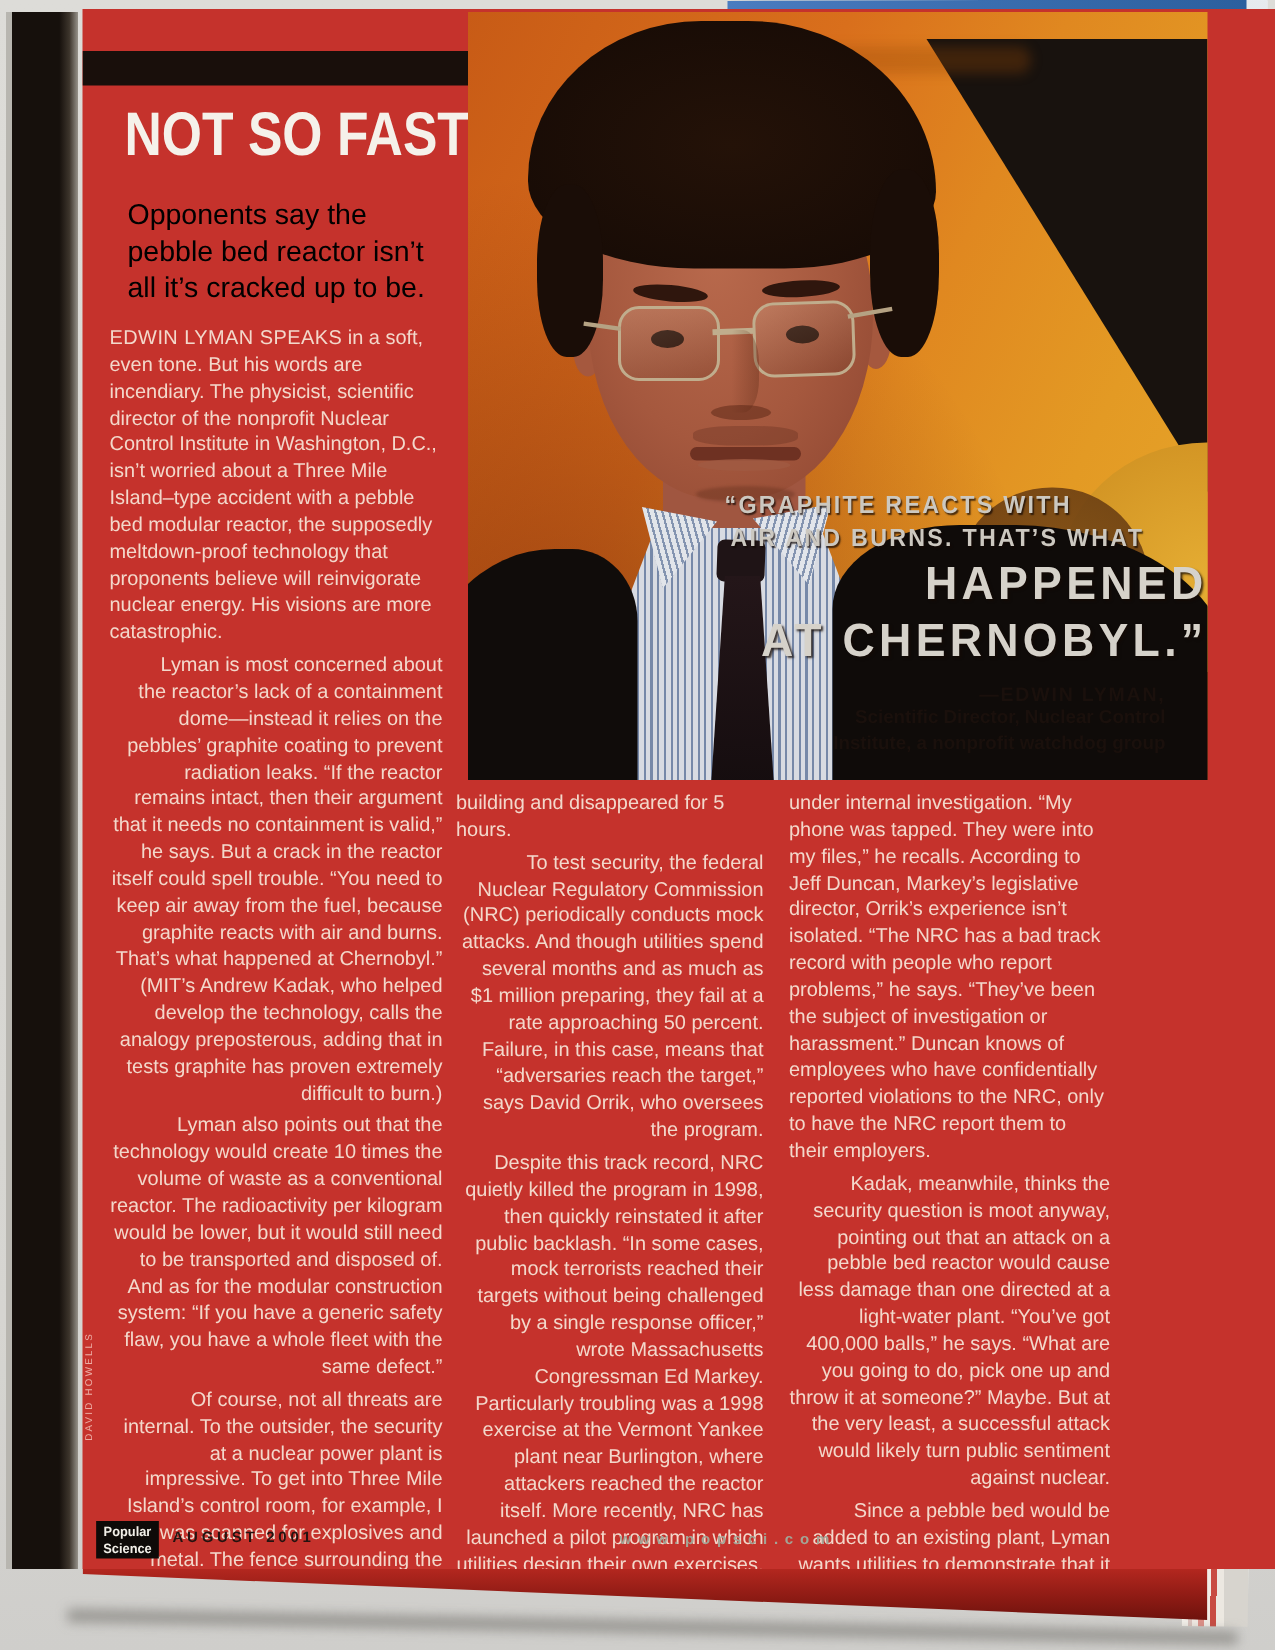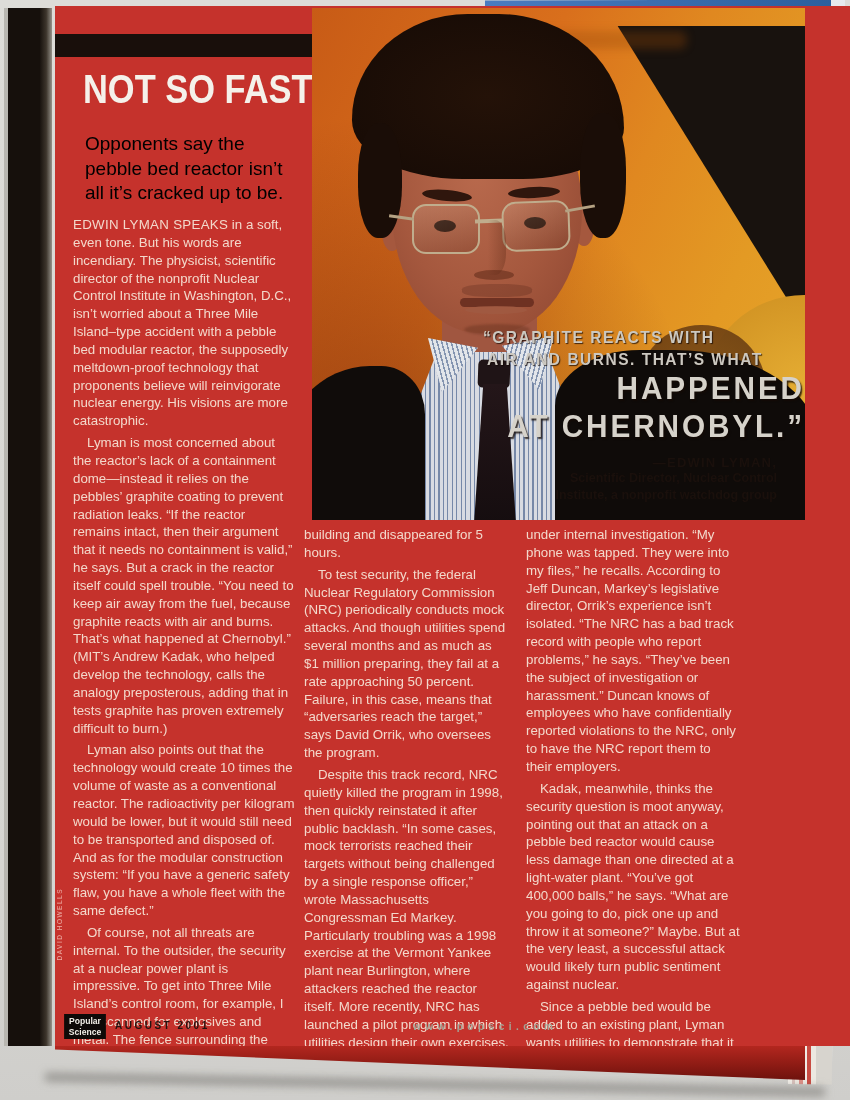--- a/index.html
+++ b/index.html
@@ -26,21 +26,21 @@
 
   .top-bar{position:absolute;left:0;top:28px;width:262px;height:23px;background:#190f0b;}
 
   .headline{position:absolute;left:28px;top:60px;font-size:41px;font-weight:bold;color:#f5f1ea;
     letter-spacing:0px;transform:scaleX(0.84);transform-origin:left center;white-space:nowrap;}
   .deck{position:absolute;left:30px;top:126px;width:218px;font-size:19px;line-height:24.5px;color:#000000;}
 
   
   .col{position:absolute;font-size:13.3px;line-height:17.85px;color:#f3d8cb;text-align:left;}
   .col p{margin:4px;}
-  .col p.indent{text-indent:14px;}
+  .col p.indent{text-indent:14px;text-align:right;}
   .col .lead{letter-spacing:0.3px;}
   #col1{left:14px;top:206px;width:230px;}
   #col2{left:245px;top:516px;width:213px;}
   #col3{left:467px;top:516px;width:222px;}
 
   
   .photo{position:absolute;left:257px;top:2px;width:493px;height:512px;overflow:hidden;
     background:linear-gradient(115deg,#c85b16 0%,#d96f1c 35%,#e08820 55%,#e39a24 75%,#e7a72c 100%);}
   .photo .vignette{position:absolute;inset:0;background:radial-gradient(ellipse at 12% 96%,rgba(90,18,4,0.5),rgba(90,18,4,0) 55%);}
   .trefoil-wedge{position:absolute;inset:0;clip-path:polygon(62% 3.5%,101% 3.5%,101% 64%);background:#18120e;}

